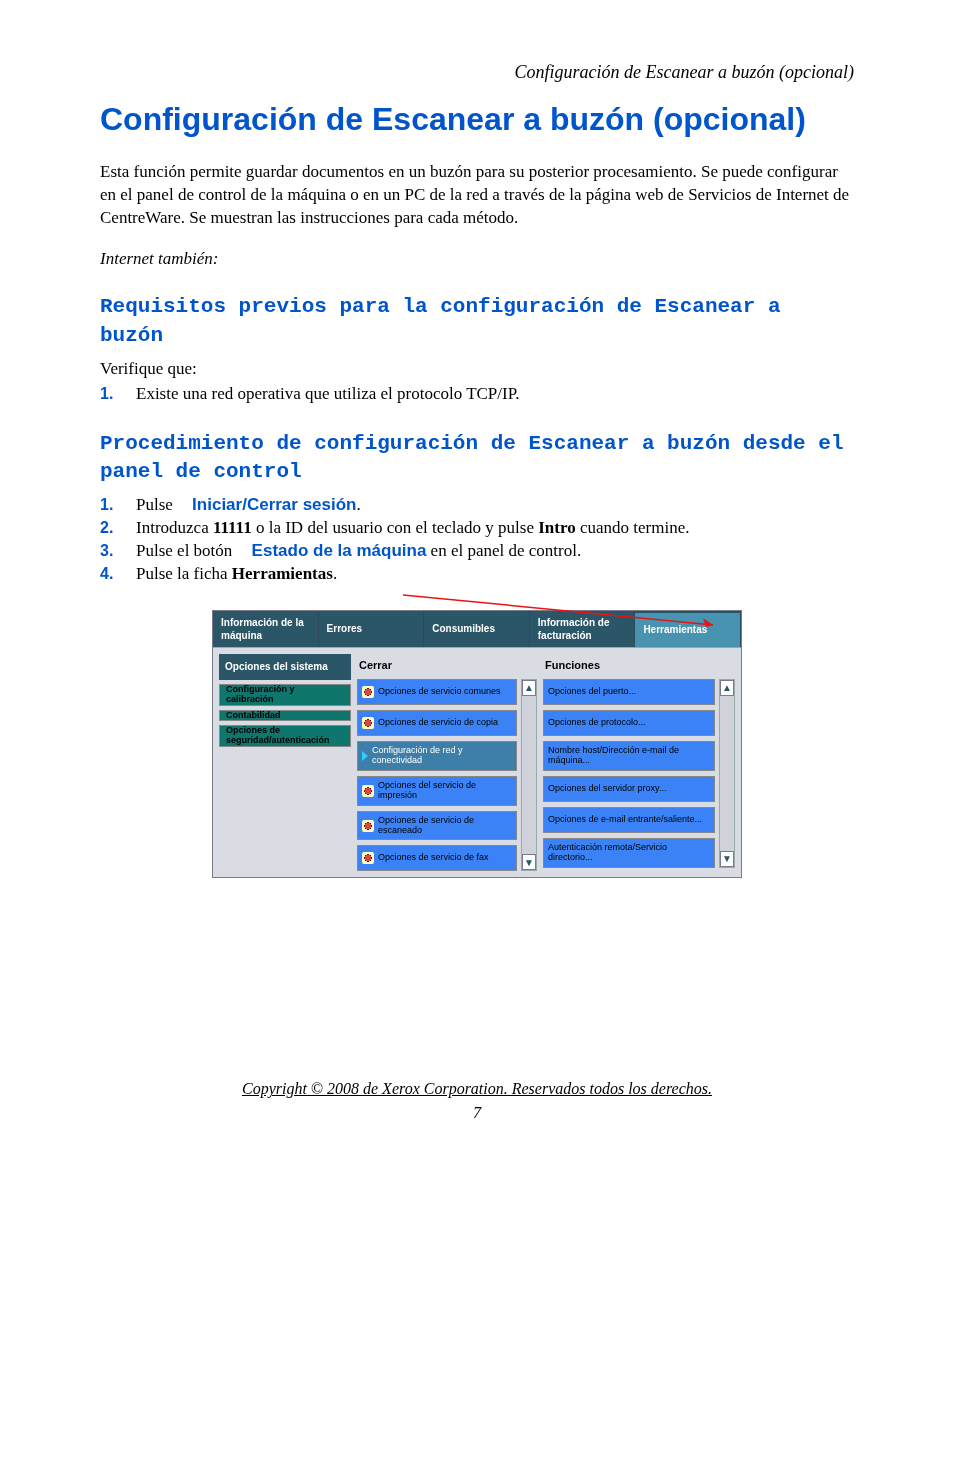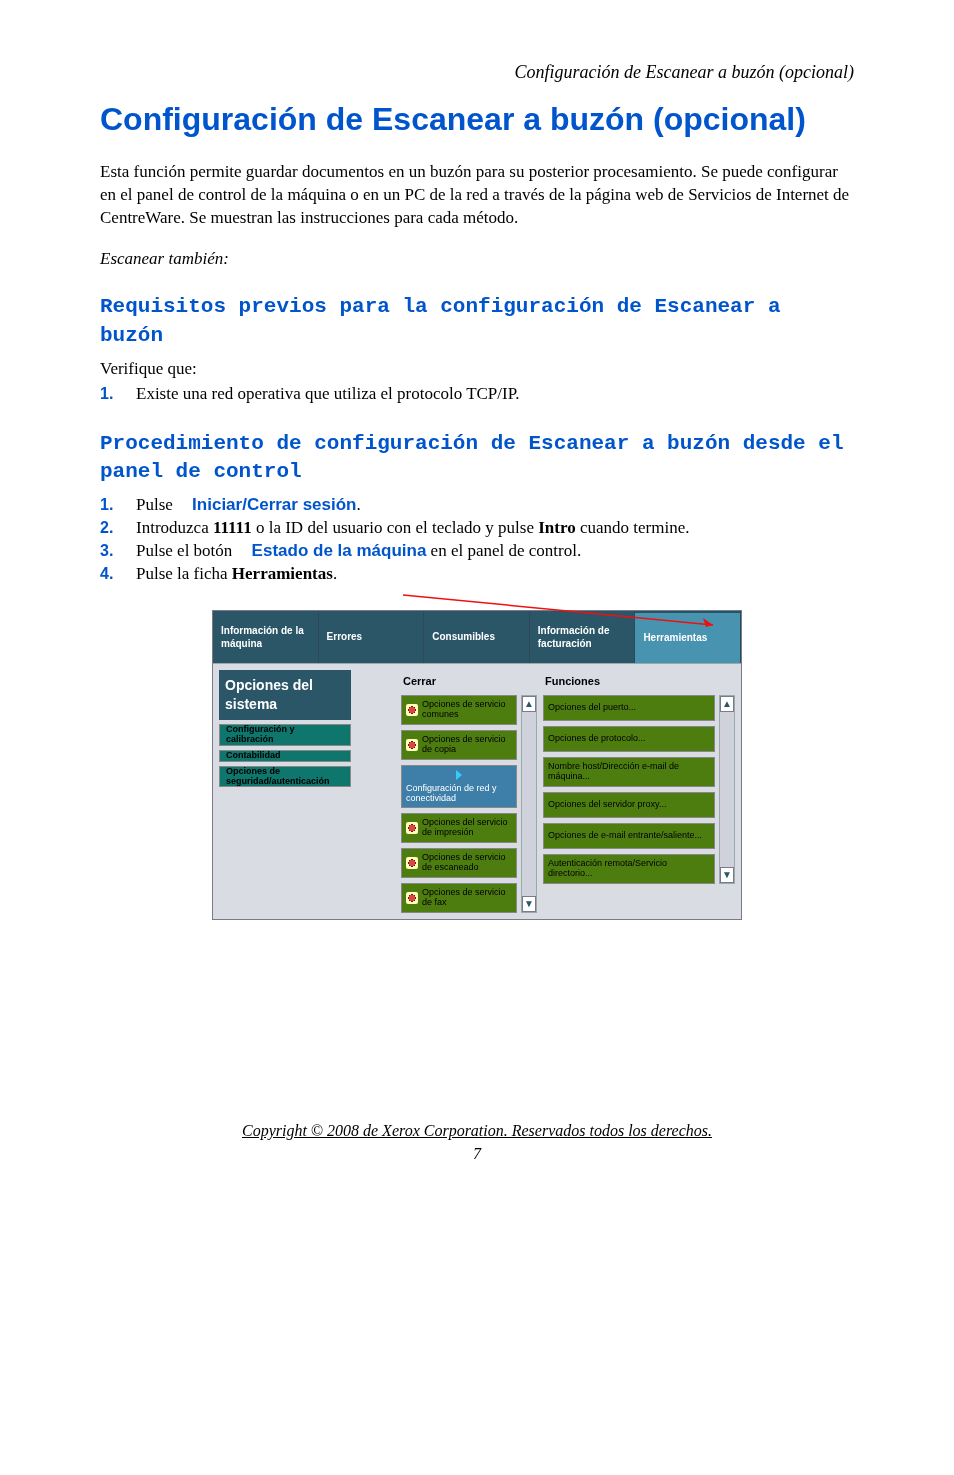--- a/index.html
+++ b/index.html
@@ -55,52 +55,52 @@
   .figure-wrap { display: flex; justify-content: center; margin-top: 10px; }
   .panel {
     position: relative;
     width: 530px;
     border: 1px solid #7a7a8a;
     background: #e4e6ec;
     font-family: Arial, Helvetica, sans-serif;
     font-size: 10px;
     color: #000;
   }
-  .tabs { display: flex; height: 52px; }
+  .tabs { display: flex; height: 36px; }
   .tab {
     flex: 1;
     display: flex;
     align-items: center;
     padding: 0 8px;
     font-size: 10px;
     font-weight: bold;
     border-right: 1px solid #2e4a5a;
   }
   .tab.dark { background: #2a5668; color: #fff; }
   .tab.sel { background: #4793b0; color: #fff; border-top: 2px solid #256; }
   .panel-body { display: flex; padding: 6px; gap: 6px; background: #dadce4; border-top: 1px solid #9aa; }
   .side-col { width: 132px; display: flex; flex-direction: column; gap: 4px; }
   .side-header {
     background: #2a5668; color: #fff; font-weight: bold;
-    padding: 6px 6px; font-size: 14px;
+    padding: 6px 6px; font-size: 10px;
   }
   .side-item {
     background: #0f766e; border: 1px solid #888; padding: 0 6px;
     font-weight: bold; font-size: 9px; line-height: 1.1;
   }
-  .center-col { flex: 1; display: flex; flex-direction: column; margin-left: 44px; }
+  .center-col { flex: 1; display: flex; flex-direction: column; }
   .col-hdr { font-weight: bold; font-size: 11px; padding: 4px 2px 6px 2px; }
   .list-area { display: flex; gap: 4px; }
   .list-stack { flex: 1; display: flex; flex-direction: column; gap: 5px; }
   .opt {
-    background: #4d7c0f; border: 1px solid #888; padding: 4px 4px;
+    background: #3b82f6; border: 1px solid #888; padding: 4px 4px;
     display: flex; align-items: center; gap: 4px; font-size: 9px; line-height: 1.1;
     min-height: 26px;
   }
-  .opt.sel { background: #3d7fa8; color: #fff; flex-direction: column; }
+  .opt.sel { background: #3d7fa8; color: #fff; }
   .ic { width: 12px; height: 12px; display: inline-block; flex-shrink: 0; }
   .ic-gear { background: radial-gradient(circle at 50% 50%, #d44 40%, #600 42%, transparent 44%), #ffb; border-radius: 2px; }
   .ic-arrow { width:0; height:0; border-top:5px solid transparent; border-bottom:5px solid transparent; border-left:6px solid #3cf; }
   .scroll-rail {
     width: 16px; background: #cfd2da; border: 1px solid #9aa;
     display: flex; flex-direction: column; justify-content: space-between;
   }
   .scroll-btn {
     height: 16px; background: #fff; border: 1px solid #7a7a8a;
     display: flex; align-items: center; justify-content: center; color: #2a5668;
@@ -116,21 +116,21 @@
 </style>
 </head>
 <body>
 
 <div class="running-head">Configuración de Escanear a buzón (opcional)</div>
 
 <h1 class="main-title">Configuración de Escanear a buzón (opcional)</h1>
 
 <p class="intro">Esta función permite guardar documentos en un buzón para su posterior procesamiento. Se puede configurar en el panel de control de la máquina o en un PC de la red a través de la página web de Servicios de Internet de CentreWare. Se muestran las instrucciones para cada método.</p>
 
-<p class="consulte">Escanear también:</p>
+<p class="consulte">Internet también:</p>
 <div class="indent-block">
 </div>
 
 <h2 class="section-title">Requisitos previos para la configuración de Escanear a buzón</h2>
 <p class="verifique">Verifique que:</p>
 <ol class="ol-list">
   <li class="ol-row">
     <span class="ol-num">1.</span>
     <span class="ol-text">Existe una red operativa que utiliza el protocolo TCP/IP.</span>
   </li>

